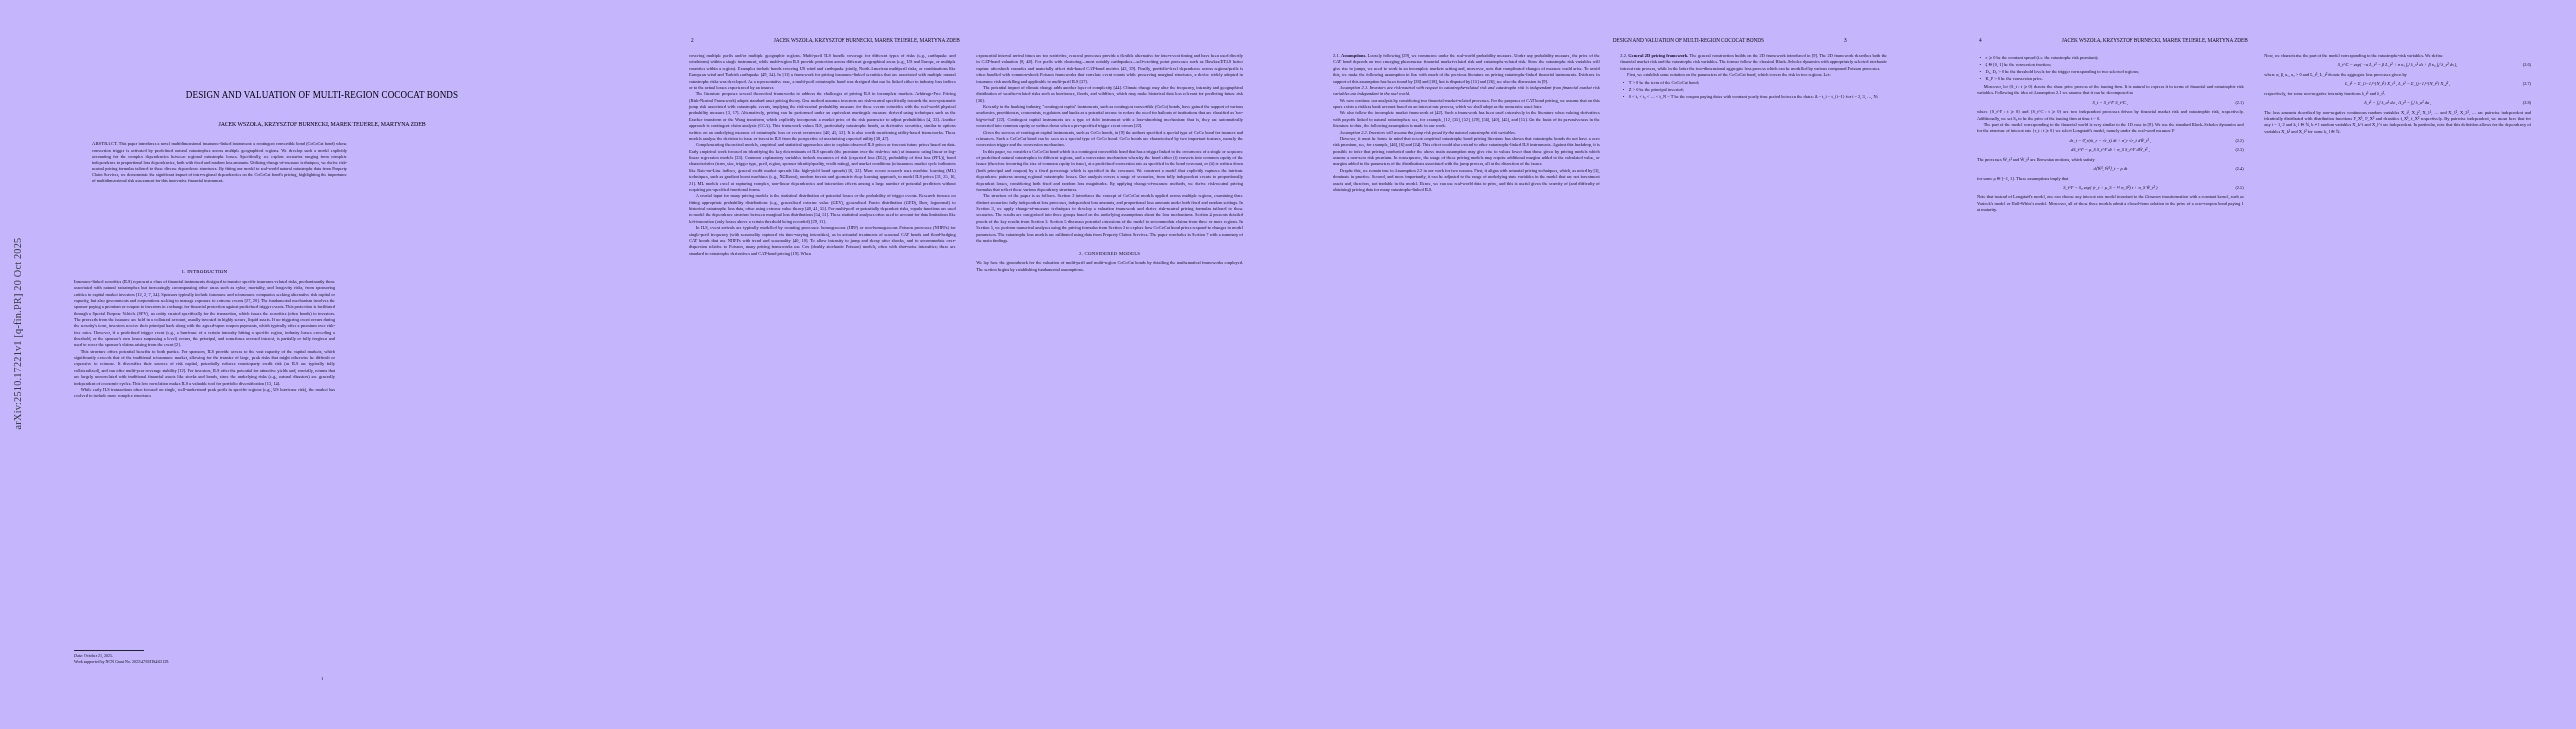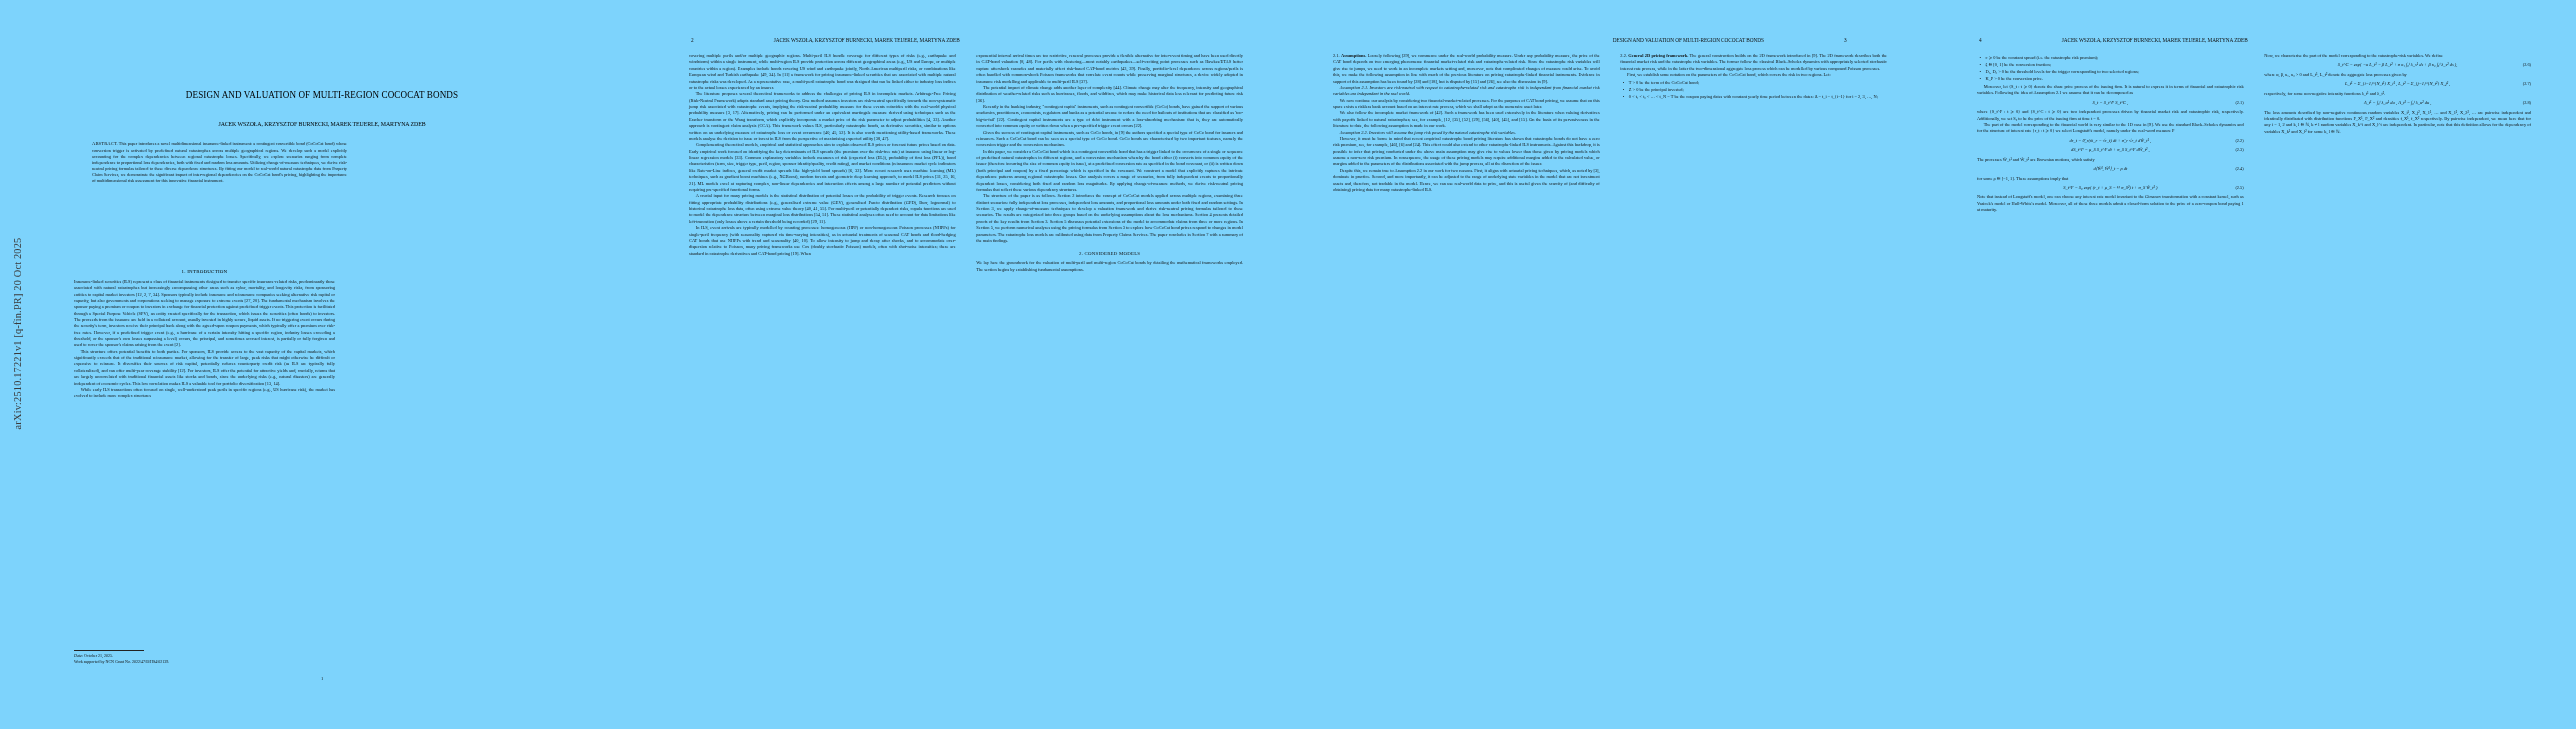--- a/index.html
+++ b/index.html
@@ -1,18 +1,18 @@
 <!DOCTYPE html>
 <html style="font-size:9.7px"><head>
 <meta charset="utf-8">
 <style>
   html,body{margin:0;padding:0;background:#f2f2f2;}
   body{font-family:"Liberation Serif",serif;}
   .sheet{position:relative;width:2576px;height:729px;background:#ffffff;overflow:hidden;}
-  .page{position:absolute;top:0;height:729px;width:644px;background:#7dd3fc;box-sizing:border-box;}
+  .page{position:absolute;top:0;height:729px;width:644px;background:#c4b5fd;box-sizing:border-box;}
   .p1{left:0;}      .p2{left:644px;}  .p3{left:1288px;}
   .p4{left:1932px;}
 
   
   .arxiv{
     position:absolute;left:-92px;top:328px;width:219px;
     transform:rotate(-90deg);transform-origin:center center;
     font-family:"Liberation Serif",serif;font-size:10.3px;color:#3a3a3a;
     letter-spacing:0.2px;white-space:nowrap;text-align:center;
   }

